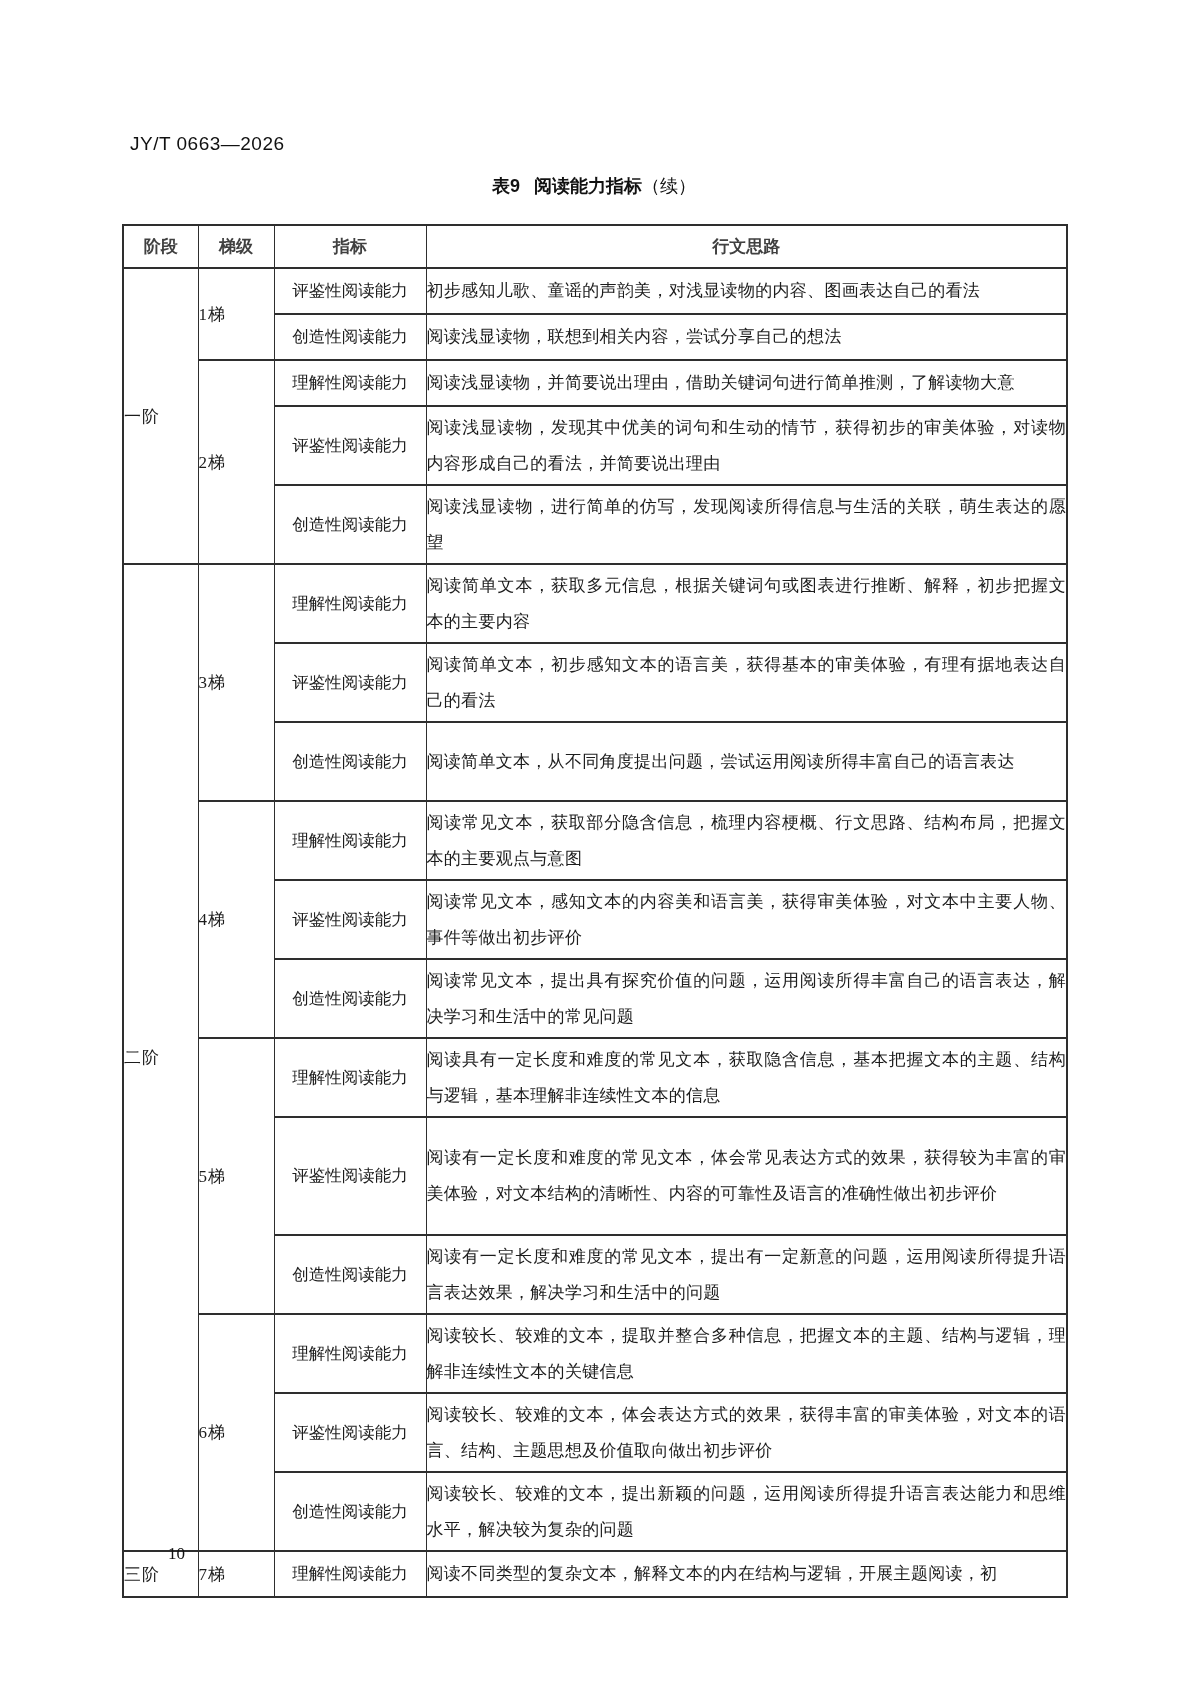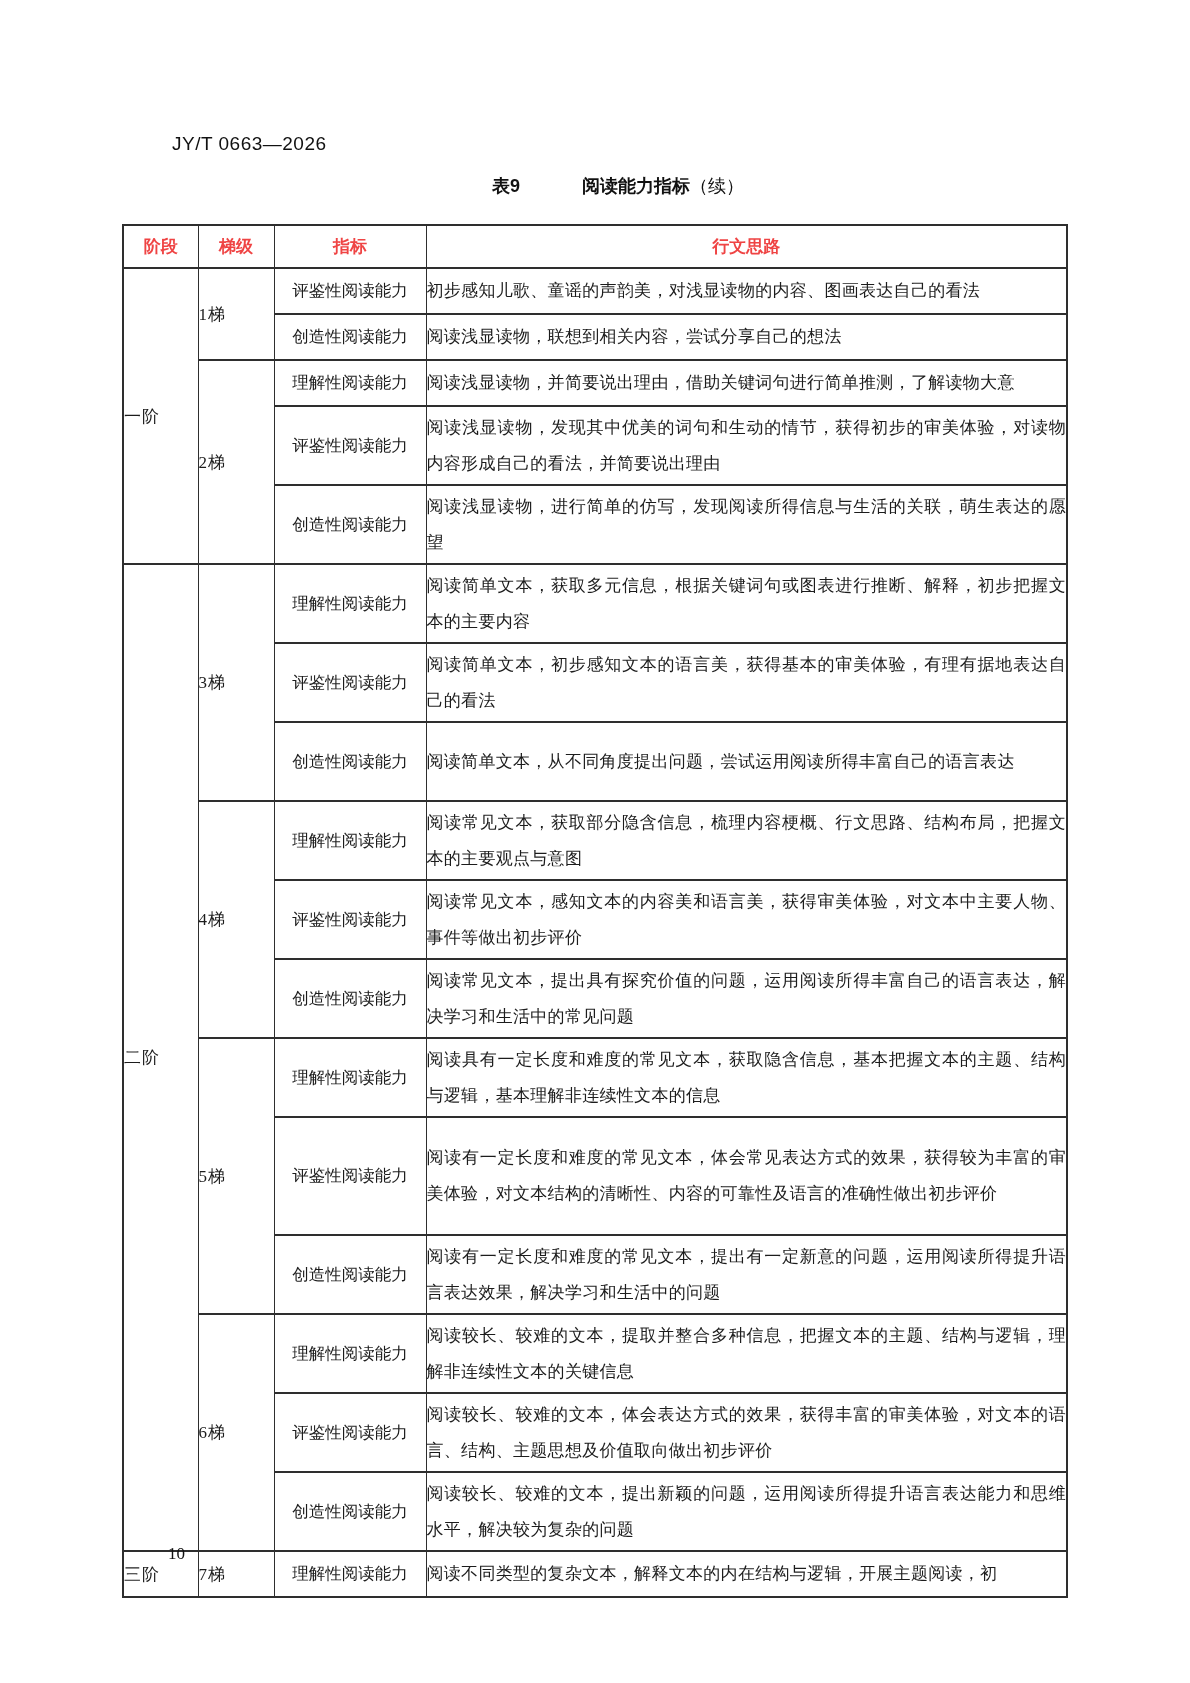--- a/index.html
+++ b/index.html
@@ -13,36 +13,34 @@
     overflow: hidden;
   }
   .doc-code {
     position: absolute;
     left: 130px;
     top: 133px;
     font-family: "Liberation Sans", "DejaVu Sans", sans-serif;
     font-size: 19px;
     letter-spacing: 0.5px;
     color: #111;
-    margin-left: 42px;
   }
   .table-title {
     position: absolute;
     left: 122px;
     top: 174px;
     width: 944px;
     text-align: center;
     font-size: 18px;
     color: #111;
   }
   .table-title .t-label,
   .table-title .t-main {
     font-family: "Liberation Sans", "DejaVu Sans", sans-serif;
     font-weight: bold;
-    margin-left: 48px;
   }
   .table-title .t-label { margin-right: 14px; }
   .table-title .t-suffix {
     font-family: "Liberation Serif", "DejaVu Serif", serif;
     font-weight: normal;
   }
   table.main-table {
     position: absolute;
     left: 122px;
     top: 224px;
@@ -58,21 +56,21 @@
     border-right: 1px solid #2e2e2e;
     padding: 0;
     vertical-align: middle;
     background: #fff;
   }
   .main-table thead tr { height: 43px; }
   .main-table th {
     font-family: "Liberation Sans", "DejaVu Sans", sans-serif;
     font-weight: bold;
     font-size: 17px;
-    color: #ef4444;
+    color: #404040;
   }
   tr.lines-1 { height: 46px; }
   tr.lines-2 { height: 79px; }
   tr.lines-3 { height: 118px; }
   .stage-cell, .level-cell {
     text-align: left;
     font-size: 17px;
     letter-spacing: 1px;
   }
   .indicator-cell {

